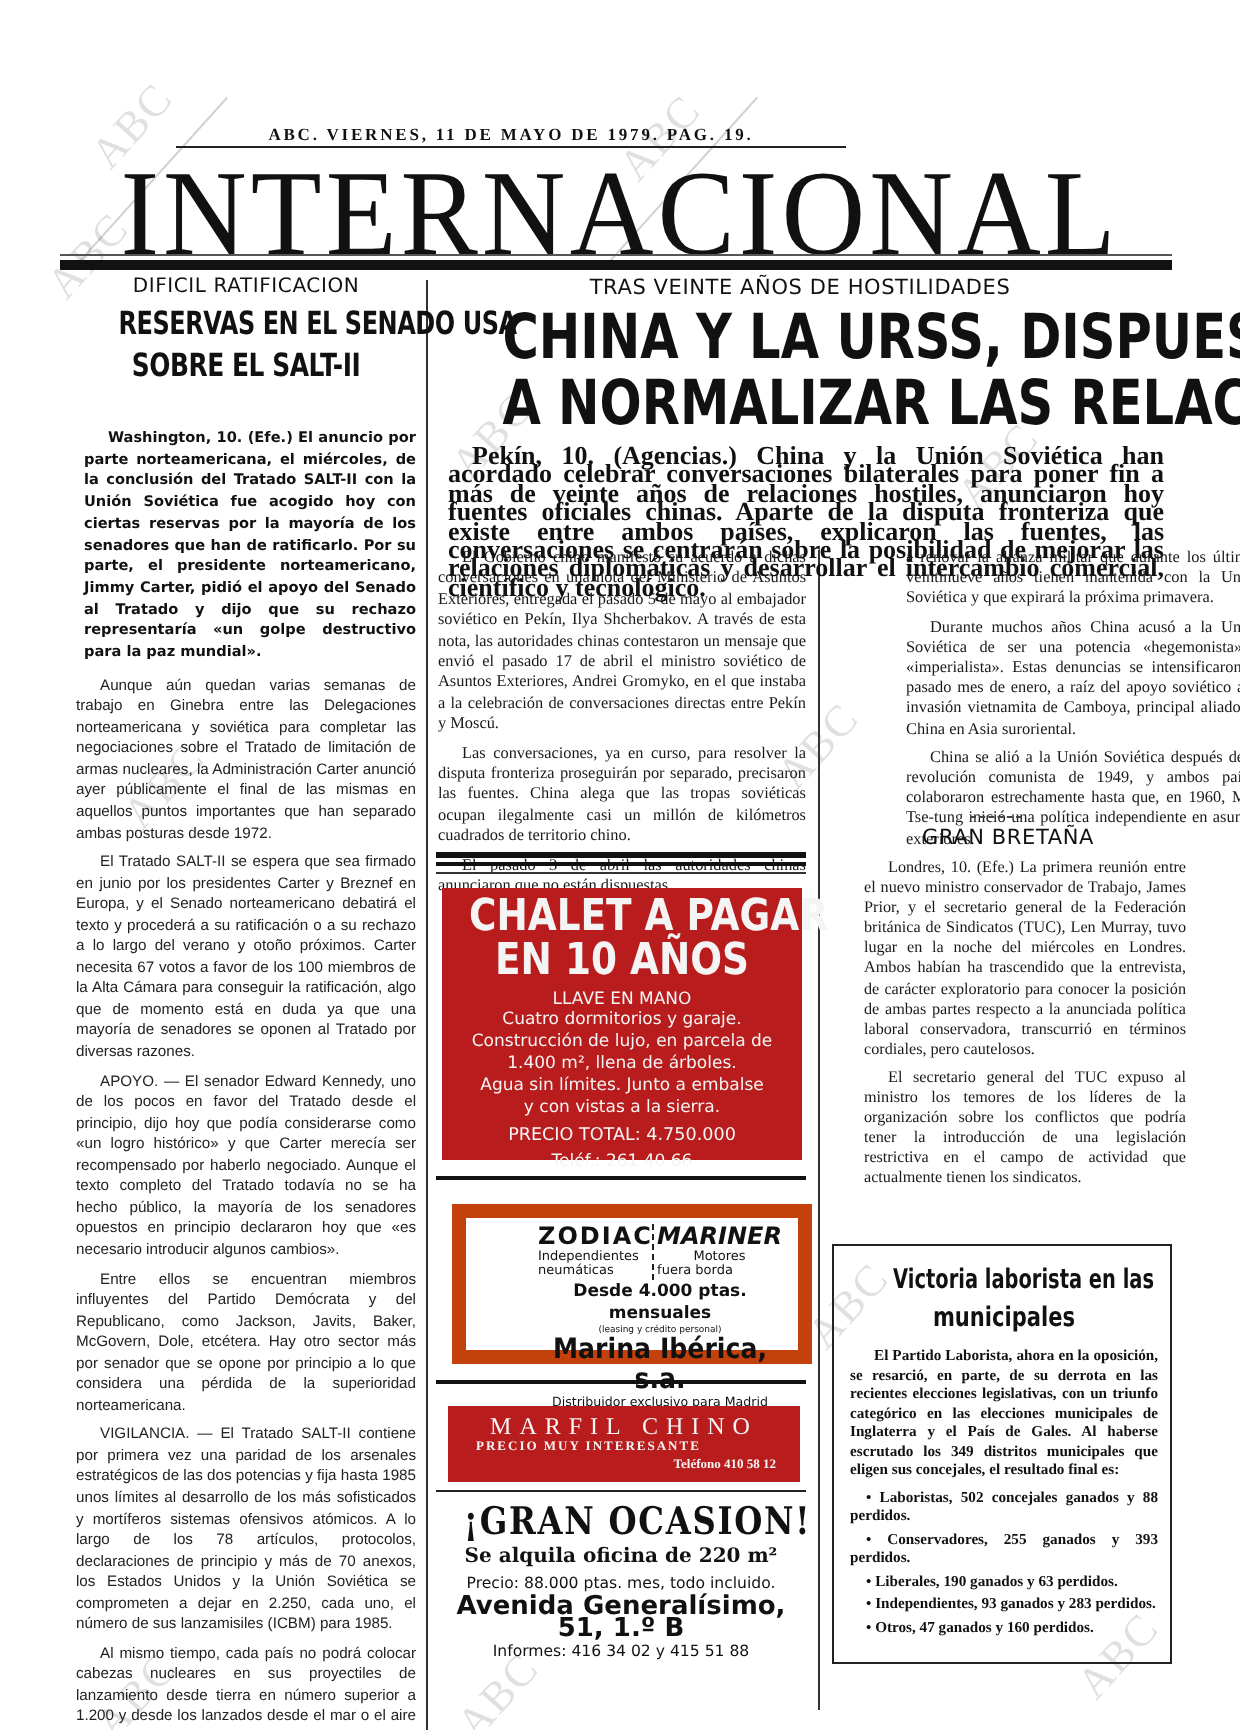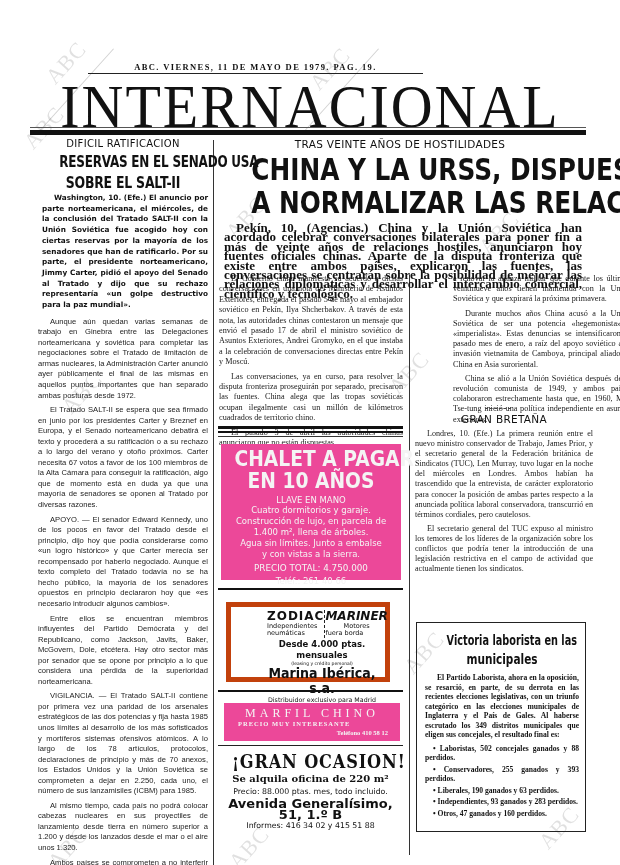--- a/index.html
+++ b/index.html
@@ -10,21 +10,21 @@
   .rule-thick { left: 30px; top: 130px; width: 556px; height: 5px; background: #111; }
   .rule-thin { left: 30px; top: 127px; width: 556px; height: 1px; background: #555; }
   .vline { width: 1px; background: #333; }
   .kicker { font-family: "DejaVu Sans", sans-serif; font-size: 10.5px; text-align: center; letter-spacing: 0.3px; }
   .head-cond { font-family: "DejaVu Sans", sans-serif; font-weight: bold; text-align: center; transform-origin: center top; }
   .lede { font-family: "DejaVu Sans", sans-serif; font-size: 7.6px; font-weight: bold; line-height: 10.6px; text-align: justify; }
   .body-sans { font-family: "Liberation Sans", sans-serif; font-size: 7.6px; line-height: 10.55px; text-align: justify; color: #222; }
   .body-serif { font-family: "Liberation Serif", serif; font-size: 8px; line-height: 10.5px; text-align: justify; color: #1a1a1a; }
   .body-serif-bold { font-family: "Liberation Serif", serif; font-size: 8px; font-weight: bold; line-height: 9.6px; text-align: justify; }
   p { margin: 0 0 4px 0; text-indent: 12px; }
-  .ad-black { background: #ec4899; color: #f4f4f4; text-align: center; font-family: "DejaVu Sans", sans-serif; }
+  .ad-black { background: #b91c1c; color: #f4f4f4; text-align: center; font-family: "DejaVu Sans", sans-serif; }
   .ad-box { border: 1px solid #222; text-align: center; font-family: "DejaVu Sans", sans-serif; }
   .watermark { font-family: "Liberation Serif", serif; font-size: 22px; color: rgba(0,0,0,0.12); transform: rotate(-48deg); letter-spacing: 1px; pointer-events: none; }
   .wm-line { height: 1px; background: rgba(0,0,0,0.18); transform: rotate(-48deg); transform-origin: left center; pointer-events: none; }
   ul.bullets { list-style: none; margin: 0; padding: 0; }
   ul.bullets li { text-indent: 0; padding-left: 0; margin-bottom: 2px; }
   ul.bullets li::before { content: "• "; margin-left: 8px; }
 </style>
 </head>
 <body>
 
@@ -50,21 +50,21 @@
 
 <div class="abs vline" style="left:213px;top:140px;height:725px;"></div>
 <div class="abs vline" style="left:409px;top:275px;height:580px;"></div>
 
 <div class="abs" style="left:38px;top:138px;width:170px;">
   <div class="kicker" style="font-size:10px;">DIFICIL RATIFICACION</div>
   <div class="head-cond" style="font-size:16px;line-height:21px;margin-top:2px;letter-spacing:-0.3px;">
     <div style="transform:scaleX(0.75);white-space:nowrap;">RESERVAS EN EL SENADO USA</div>
     <div style="transform:scaleX(0.78);white-space:nowrap;">SOBRE EL SALT-II</div>
   </div>
-  <div class="lede" style="margin-top:0;padding-left:4px;font-size:7.3px;line-height:10.7px;">
+  <div class="lede" style="margin-top:21px;padding-left:4px;font-size:7.3px;line-height:10.7px;">
     <p>Washington, 10. (Efe.) El anuncio por parte norteamericana, el miércoles, de la conclusión del Tratado SALT-II con la Unión Soviética fue acogido hoy con ciertas reservas por la mayoría de los senadores que han de ratificarlo. Por su parte, el presidente norteamericano, Jimmy Carter, pidió el apoyo del Senado al Tratado y dijo que su rechazo representaría «un golpe destructivo para la paz mundial».</p>
   </div>
   <div class="body-sans" style="margin-top:6px;">
     <p>Aunque aún quedan varias semanas de trabajo en Ginebra entre las Delegaciones norteamericana y soviética para completar las negociaciones sobre el Tratado de limitación de armas nucleares, la Administración Carter anunció ayer públicamente el final de las mismas en aquellos puntos importantes que han separado ambas posturas desde 1972.</p>
     <p>El Tratado SALT-II se espera que sea firmado en junio por los presidentes Carter y Breznef en Europa, y el Senado norteamericano debatirá el texto y procederá a su ratificación o a su rechazo a lo largo del verano y otoño próximos. Carter necesita 67 votos a favor de los 100 miembros de la Alta Cámara para conseguir la ratificación, algo que de momento está en duda ya que una mayoría de senadores se oponen al Tratado por diversas razones.</p>
     <p>APOYO. — El senador Edward Kennedy, uno de los pocos en favor del Tratado desde el principio, dijo hoy que podía considerarse como «un logro histórico» y que Carter merecía ser recompensado por haberlo negociado. Aunque el texto completo del Tratado todavía no se ha hecho público, la mayoría de los senadores opuestos en principio declararon hoy que «es necesario introducir algunos cambios».</p>
     <p>Entre ellos se encuentran miembros influyentes del Partido Demócrata y del Republicano, como Jackson, Javits, Baker, McGovern, Dole, etcétera. Hay otro sector más por senador que se opone por principio a lo que considera una pérdida de la superioridad norteamericana.</p>
     <p>VIGILANCIA. — El Tratado SALT-II contiene por primera vez una paridad de los arsenales estratégicos de las dos potencias y fija hasta 1985 unos límites al desarrollo de los más sofisticados y mortíferos sistemas ofensivos atómicos. A lo largo de los 78 artículos, protocolos, declaraciones de principio y más de 70 anexos, los Estados Unidos y la Unión Soviética se comprometen a dejar en 2.250, cada uno, el número de sus lanzamisiles (ICBM) para 1985.</p>
     <p>Al mismo tiempo, cada país no podrá colocar cabezas nucleares en sus proyectiles de lanzamiento desde tierra en número superior a 1.200 y desde los lanzados desde el mar o el aire unos 1.320.</p>
     <p>Ambos países se comprometen a no interferir con los medios de comprobación recíprocos (espionaje) del cumplimiento de lo acordado, tema que preocupa decisivamente a los senadores norteamericanos que se oponen al Tratado.</p>
@@ -91,21 +91,21 @@
 <div class="abs body-serif" style="left:415px;top:274px;width:178px;font-size:8.2px;line-height:10.2px;margin-left:38px;">
   <p style="text-indent:0;">a renovar la alianza militar que durante los últimos veintinueve años tienen mantenida con la Unión Soviética y que expirará la próxima primavera.</p>
   <p>Durante muchos años China acusó a la Unión Soviética de ser una potencia «hegemonista» e «imperialista». Estas denuncias se intensificaron el pasado mes de enero, a raíz del apoyo soviético a la invasión vietnamita de Camboya, principal aliado de China en Asia suroriental.</p>
   <p>China se alió a la Unión Soviética después de la revolución comunista de 1949, y ambos países colaboraron estrechamente hasta que, en 1960, Mao Tse-tung inició una política independiente en asuntos exteriores.</p>
 </div>
 
 <div class="abs" style="left:485px;top:408px;width:26px;height:1px;border-top:1px dashed #444;"></div>
 
 <div class="abs" style="left:415px;top:413px;width:178px;">
   <div class="kicker" style="font-size:10.5px;">GRAN BRETAÑA</div>
-  <div class="body-serif" style="margin-top:4px;font-size:8.1px;line-height:10.1px;">
+  <div class="body-serif" style="margin-top:4px;font-size:8.1px;line-height:10.1px;margin-left:17px;">
     <p>Londres, 10. (Efe.) La primera reunión entre el nuevo ministro conservador de Trabajo, James Prior, y el secretario general de la Federación británica de Sindicatos (TUC), Len Murray, tuvo lugar en la noche del miércoles en Londres. Ambos habían ha trascendido que la entrevista, de carácter exploratorio para conocer la posición de ambas partes respecto a la anunciada política laboral conservadora, transcurrió en términos cordiales, pero cautelosos.</p>
     <p>El secretario general del TUC expuso al ministro los temores de los líderes de la organización sobre los conflictos que podría tener la introducción de una legislación restrictiva en el campo de actividad que actualmente tienen los sindicatos.</p>
   </div>
 </div>
 
 <div class="abs" style="left:416px;top:622px;width:170px;height:210px;border:1.5px solid #222;padding:8px 6px 4px 8px;box-sizing:border-box;">
   <div class="head-cond" style="font-size:13.5px;line-height:19px;">
     <div style="transform:scaleX(0.72);white-space:nowrap;">Victoria laborista en las</div>
     <div style="transform:scaleX(0.78);white-space:nowrap;">municipales</div>
   </div>
@@ -133,21 +133,21 @@
   <div style="font-size:8.5px;line-height:11px;">Construcción de lujo, en parcela de</div>
   <div style="font-size:8.5px;line-height:11px;">1.400 m², llena de árboles.</div>
   <div style="font-size:8.5px;line-height:11px;">Agua sin límites. Junto a embalse</div>
   <div style="font-size:8.5px;line-height:11px;">y con vistas a la sierra.</div>
   <div style="font-size:8.8px;line-height:14px;margin-top:1px;">PRECIO TOTAL: 4.750.000</div>
   <div style="font-size:8.5px;line-height:12px;">Teléf.: 261 40 66</div>
 </div>
 
 <div class="abs" style="left:218px;top:588px;width:185px;height:2px;background:#111;"></div>
 
-<div class="abs ad-box" style="left:226px;top:602px;width:164px;height:80px;border:5px solid #c2410c;box-sizing:border-box;padding-left:28px;">
+<div class="abs ad-box" style="left:226px;top:602px;width:180px;height:80px;border:7px solid #c2410c;box-sizing:border-box;padding-left:28px;">
   <div style="display:flex;justify-content:space-around;padding:3px 8px 0 8px;">
     <div style="text-align:left;">
       <div style="font-size:12px;font-weight:bold;letter-spacing:1px;line-height:13px;">ZODIAC</div>
       <div style="font-size:6.5px;line-height:7px;">Independientes</div>
       <div style="font-size:6.5px;line-height:7px;">neumáticas</div>
     </div>
     <div style="width:1px;border-left:1px dashed #222;height:28px;"></div>
     <div style="text-align:left;">
       <div style="font-size:12px;font-weight:bold;font-style:italic;line-height:13px;">MARINER</div>
       <div style="font-size:6.5px;line-height:7px;text-align:center;">Motores</div>

